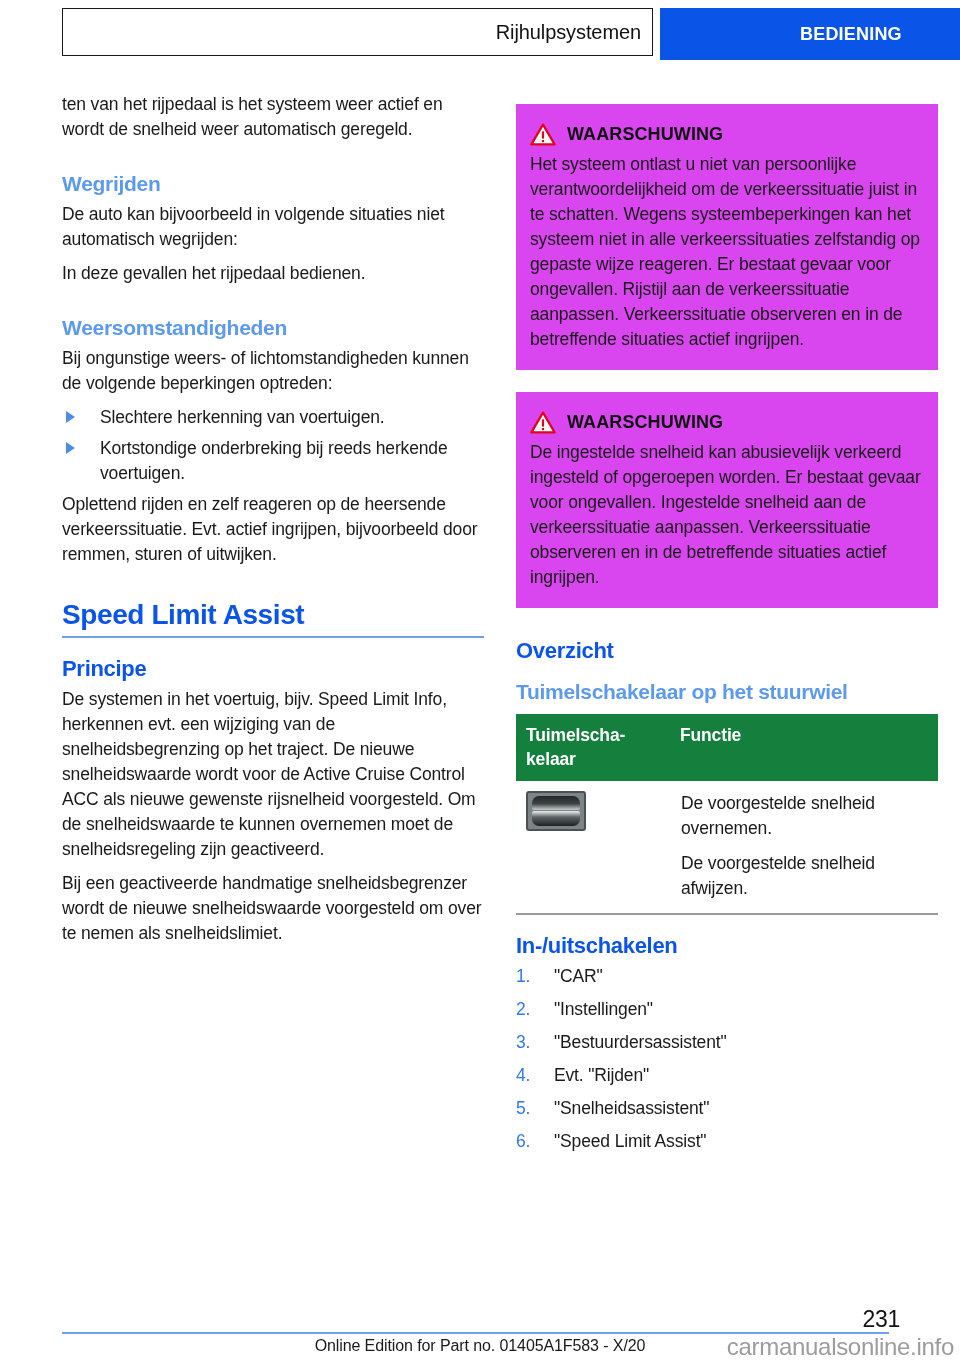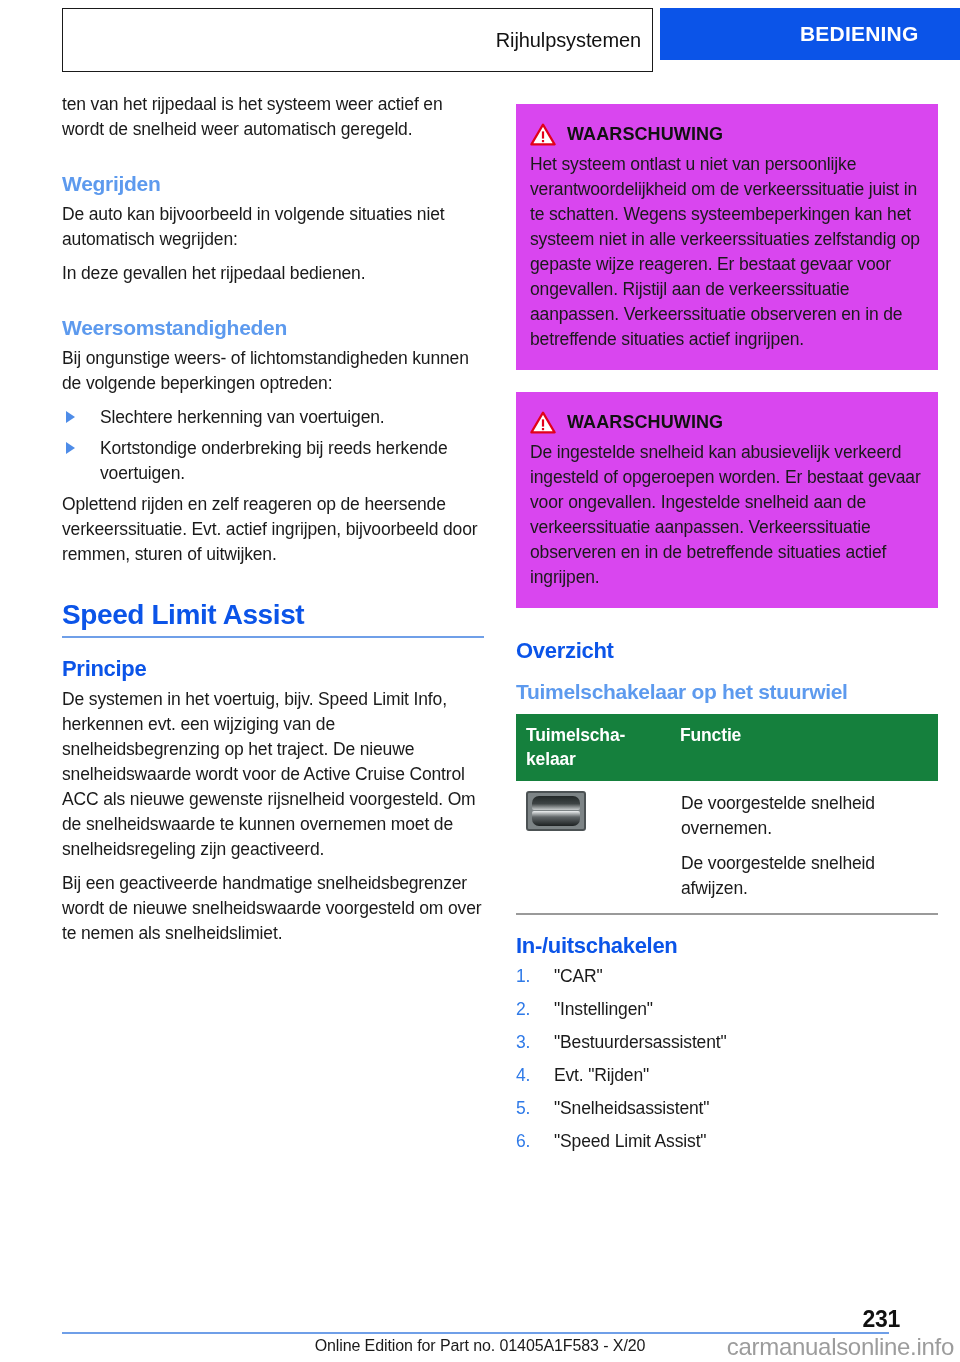--- a/index.html
+++ b/index.html
@@ -19,21 +19,21 @@
   
   .header {
     position: absolute;
     left: 0; top: 0;
     width: 960px;
     height: 68px;
   }
   .header-titlebox {
     position: absolute;
     left: 62px; top: 8px;
-    width: 591px; height: 64px;
+    width: 591px; height: 48px;
     border: 1px solid #1a1a1a;
     background: #ffffff;
     box-sizing: border-box;
     display: flex;
     align-items: center;
     justify-content: flex-end;
     padding-left: 23px;
   }
   .header-titlebox span {
     font-size: 20px;
@@ -46,21 +46,21 @@
     left: 660px; top: 8px;
     width: 300px; height: 52px;
     background: #0b54e8;
     display: flex;
     align-items: center;
     justify-content: flex-start;
     box-sizing: border-box;
   }
   .header-chapter span {
     color: #ffffff;
-    font-size: 21px;
+    font-size: 18px;
     font-weight: bold;
     letter-spacing: 0.2px;
     padding-left: 140px;
   }
 
   
   .col {
     position: absolute;
     top: 92px;
     width: 422px;
@@ -254,21 +254,21 @@
   .footer-rule {
     position: absolute;
     left: 62px; top: 1332px;
     width: 827px; height: 2px;
     background: #6f9fe8;
   }
   .page-number {
     position: absolute;
     right: 60px; top: 1306px;
     font-size: 23px;
-    font-weight: bold;
+    font-weight: normal;
     color: #111111;
     letter-spacing: -0.3px;
   }
   .edition {
     position: absolute;
     left: 0; top: 1337px;
     width: 960px;
     text-align: center;
     font-size: 16px;
     color: #1a1a1a;

